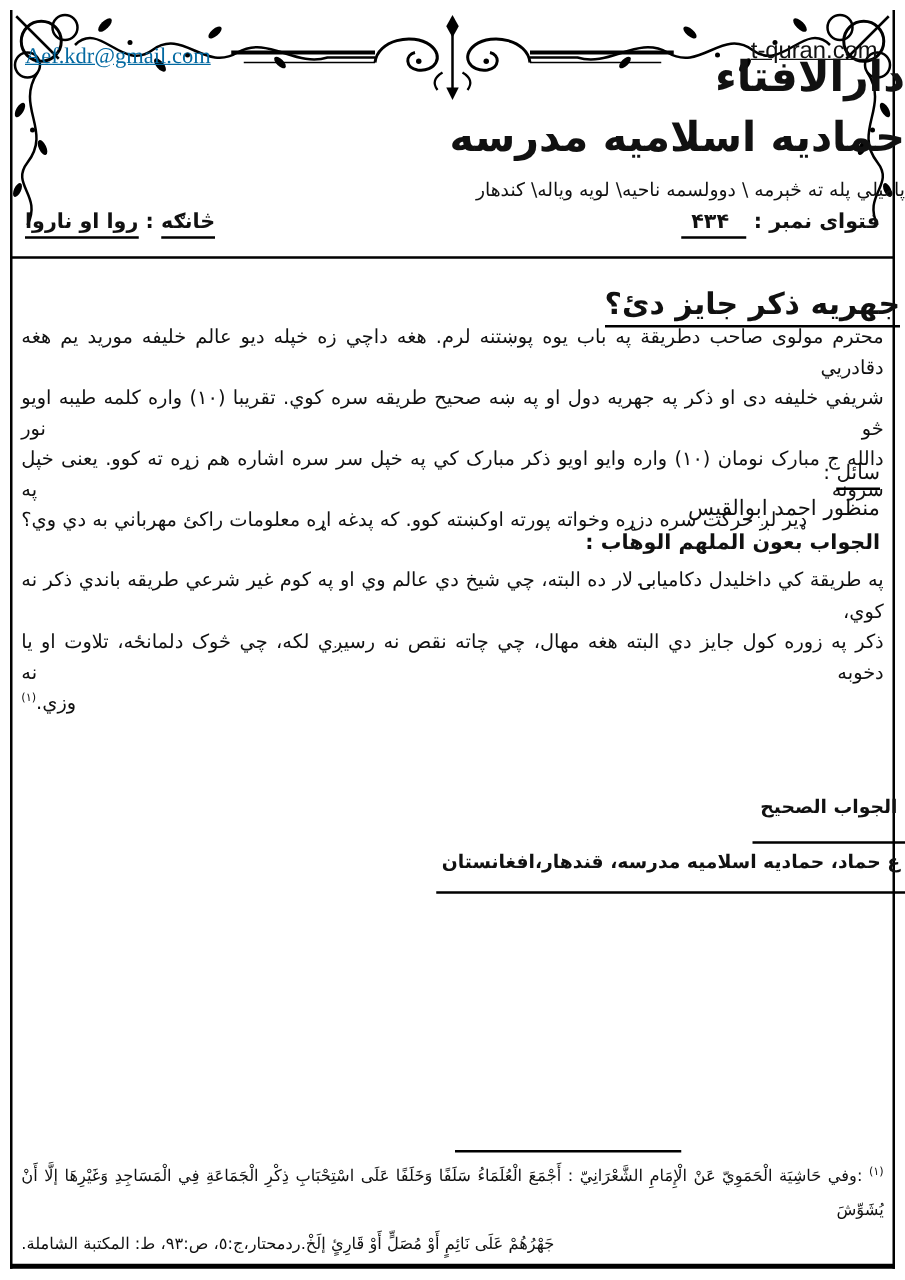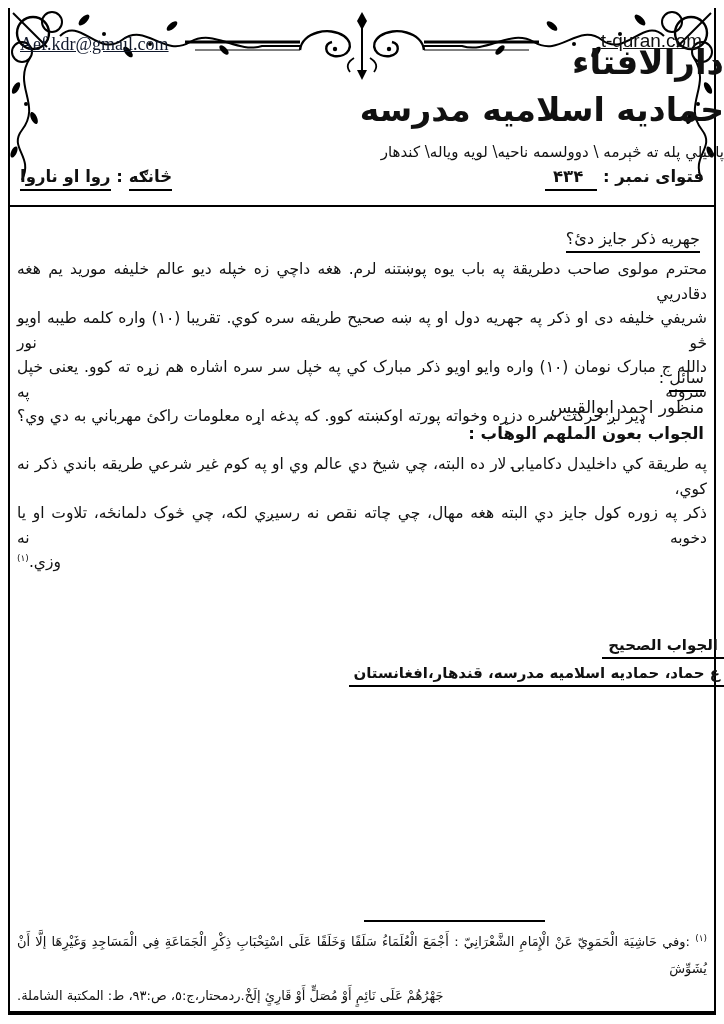--- a/index.html
+++ b/index.html
@@ -10,41 +10,41 @@
   }
   .frame{
     position:absolute;left:8px;right:8px;top:8px;bottom:9px;
     border-left:2px solid #000;border-right:2px solid #000;border-bottom:4px solid #000;
     pointer-events:none;
   }
   .top-ornament{position:absolute;left:0;top:0;}
   .abs{position:absolute;}
   .rtl{direction:rtl;unicode-bidi:isolate;}
   .center{left:0;right:0;text-align:right;}
-  .email{left:20px;top:34px;font-family:"Liberation Serif",serif;font-size:18px;text-decoration:underline;color:#0f172a;}
+  .email{left:20px;top:34px;font-family:"Liberation Serif",serif;font-size:18px;text-decoration:underline;color:#0369a1;}
   .website{right:22px;top:30px;font-family:"Liberation Sans",sans-serif;font-size:19px;text-decoration:underline;color:#111;}
   .doc-title{top:42px;font-size:34px;font-weight:bold;}
   .madrasa{top:90px;font-size:33px;font-weight:bold;}
   .address{top:143px;font-size:15px;}
   .meta-row{left:20px;right:20px;top:167px;display:flex;justify-content:space-between;direction:rtl;font-size:16.5px;font-weight:bold;}
   .u-num{border-bottom:2.5px solid #000;padding:0 14px 3px 8px;}
   .u2{border-bottom:2.5px solid #000;padding-bottom:3px;}
   .divider{left:9px;right:9px;top:205px;height:2px;background:#000;}
-  .q-heading{right:24px;top:229px;font-size:16px;font-weight:normal;}
+  .q-heading{right:4px;top:229px;font-size:24px;font-weight:bold;}
   .para{left:17px;right:17px;font-size:15.5px;line-height:24.5px;}
   .q-para{top:257px;}
   .a-para{top:452px;}
   .jline{text-align:justify;text-align-last:justify;}
   .rline{text-align:left;}
   .asker-label{right:20px;top:368px;font-size:16px;margin-left:28px;}
   .asker-name{right:20px;top:397px;font-size:17px;}
   .a-heading{right:20px;top:424px;font-size:16.5px;font-weight:bold;}
   .signature{top:638px;font-weight:bold;font-size:15px;line-height:1;}
-  .sig-t{display:inline-block;border-bottom:2px solid #000;padding:0 6px 4px;}
-  .sig-n{display:inline-block;border-bottom:2px solid #000;padding:0 4px 4px;margin-top:7px;}
+  .sig-t{display:inline-block;border-bottom:2px solid #000;padding:0 6px 20px;}
+  .sig-n{display:inline-block;border-bottom:2px solid #000;padding:0 4px 16px;margin-top:7px;}
   .fn-sep{left:364px;top:920px;width:181px;height:2px;background:#000;}
   .footnote{left:17px;right:17px;top:928px;font-size:13px;line-height:27px;}
   sup{font-size:9px;vertical-align:super;line-height:0;}
 </style>
 </head>
 <body>
 
 <div class="page">
 
   <div class="frame"></div>

